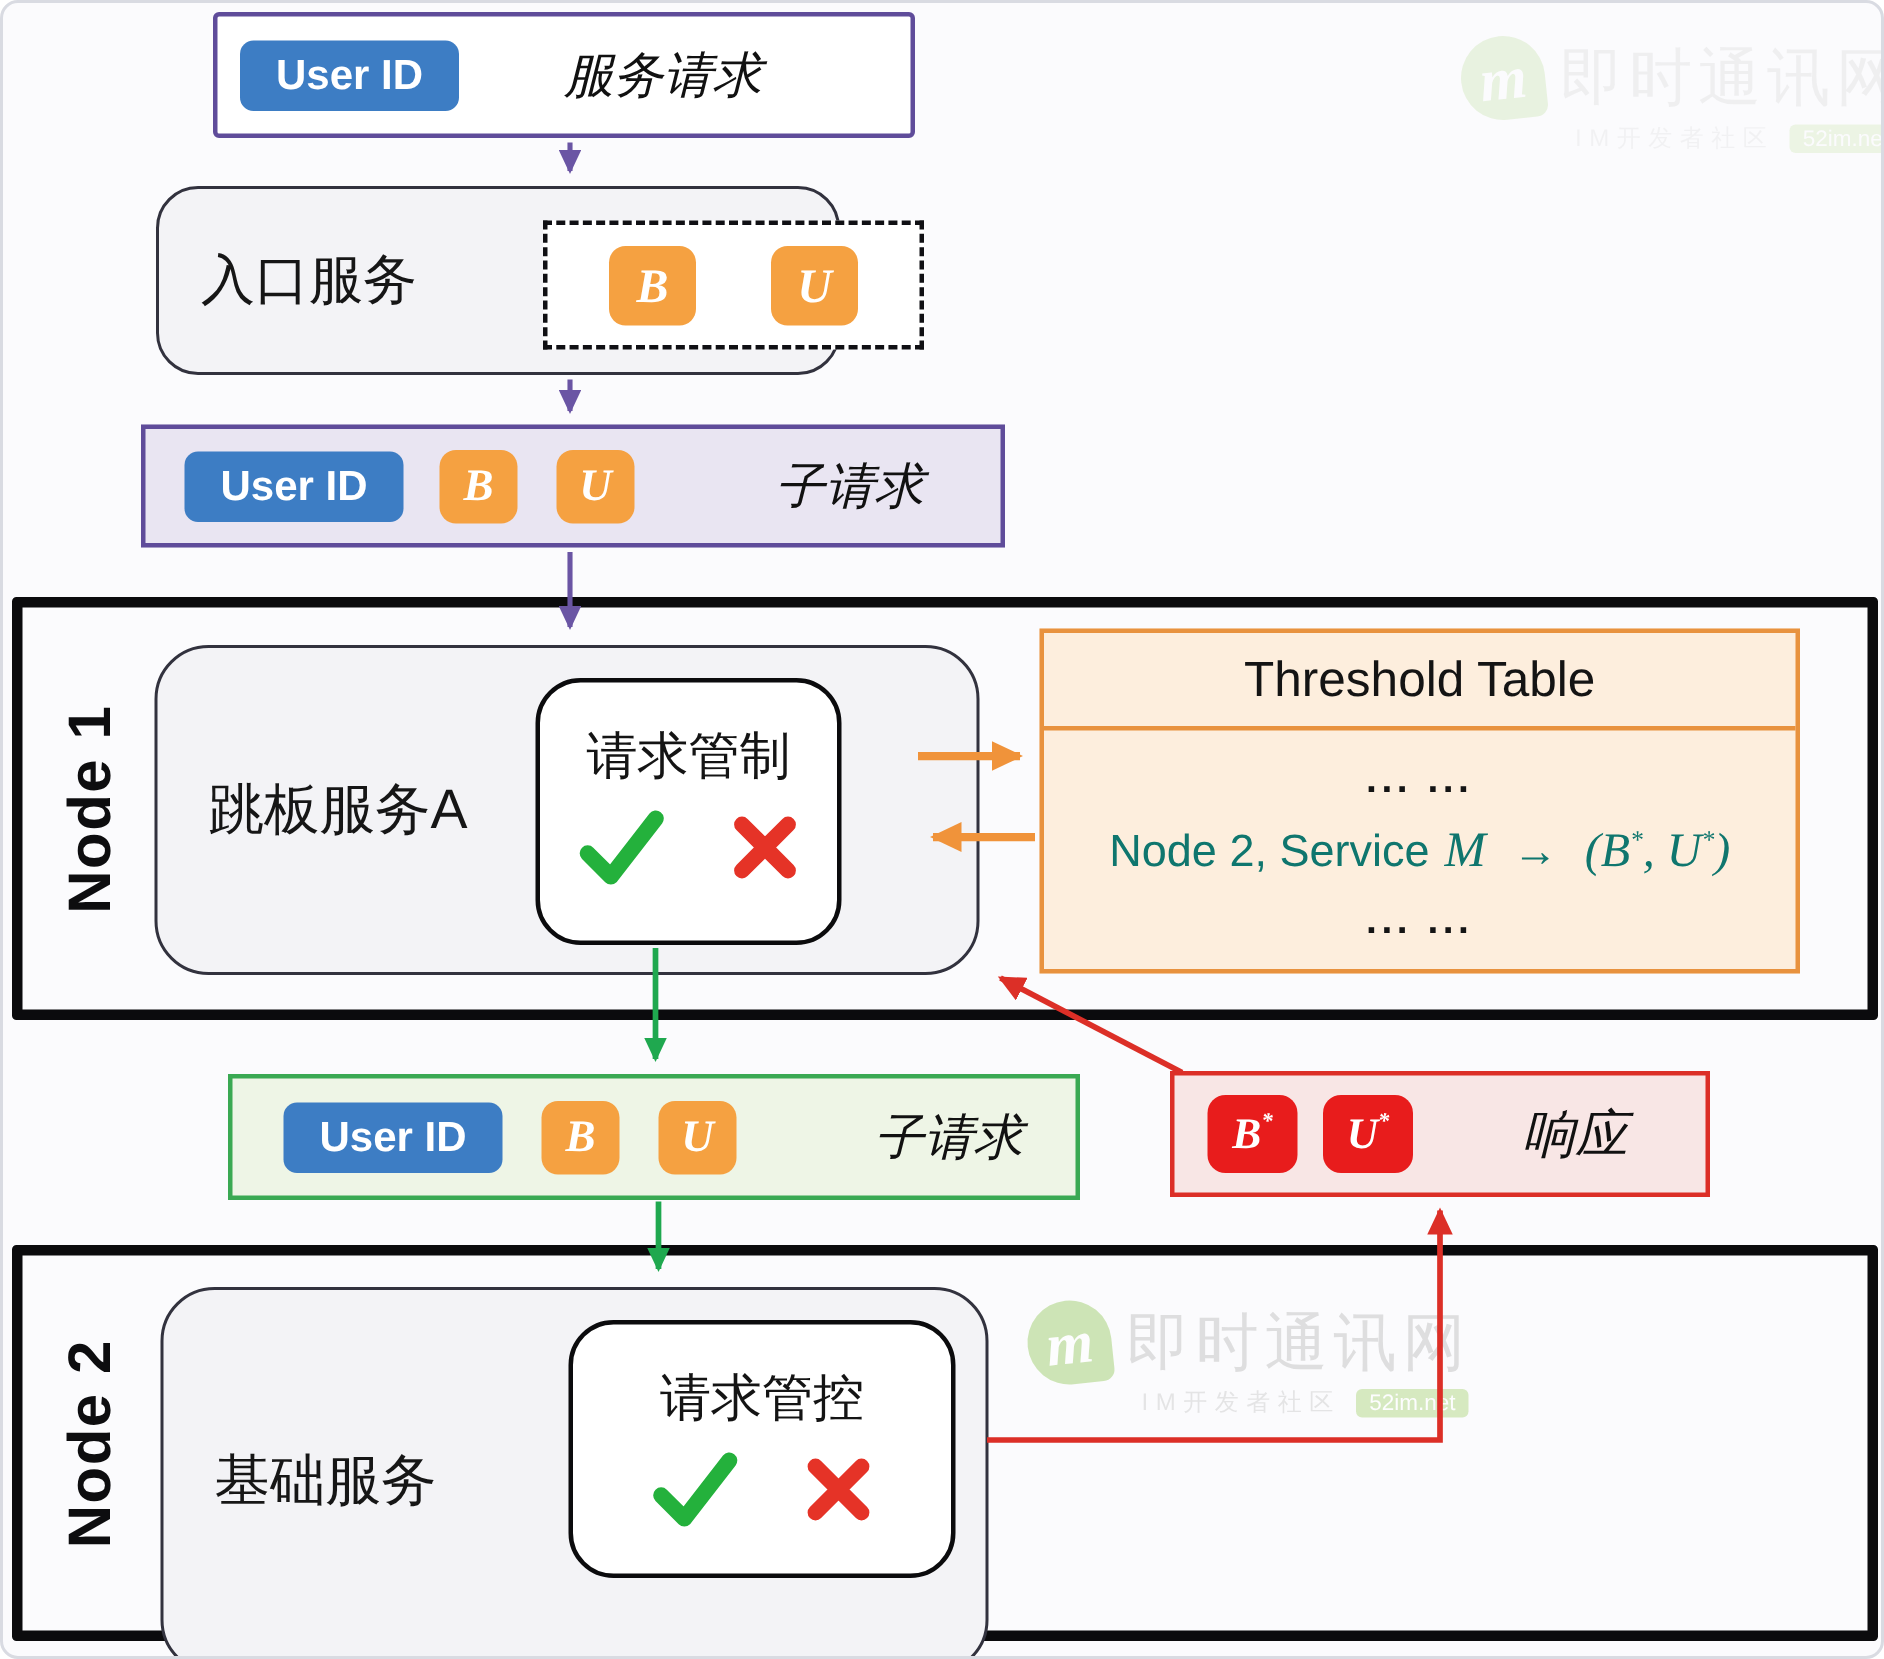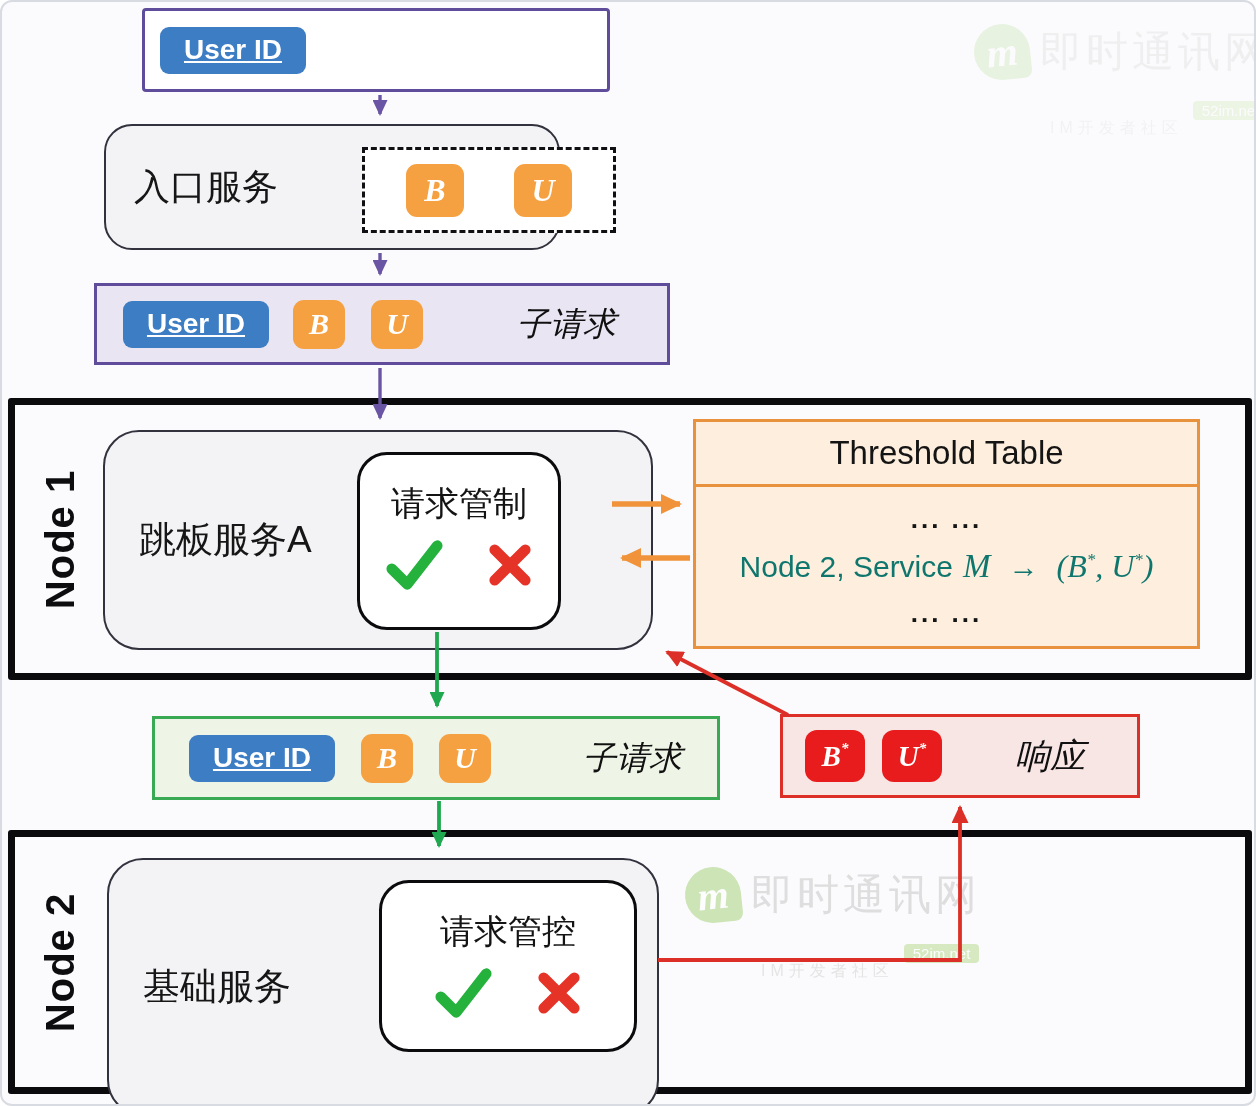--- a/index.html
+++ b/index.html
@@ -10,21 +10,21 @@
     --ink:#0b0b0d; --box-gray:#f3f3f6; --box-border:#32323e;
     --purple-fill:#e9e5f2; --canvas-bg:#fbfbfd;
   }
   html,body{margin:0;padding:0;background:#fff;font-family:"Liberation Sans",sans-serif;}
   .canvas{position:relative;width:1256px;height:1106px;background:var(--canvas-bg);
           border:2px solid #d9dbe2;border-radius:12px;box-sizing:border-box;overflow:hidden;}
 
   
   .box{position:absolute;box-sizing:border-box;display:flex;align-items:center;}
   .badge{display:flex;align-items:center;justify-content:center;color:#fff;font-weight:bold;flex:0 0 auto;}
-  .badge-blue{background:var(--blue);width:146px;height:47px;border-radius:9px;font-size:28px;text-decoration:underline;}
+  .badge-blue{background:var(--blue);width:146px;height:47px;border-radius:9px;font-size:28px;}
   .badge-orange{background:var(--orange);width:52px;height:49px;border-radius:11px;
                 font-family:"Liberation Serif",serif;font-style:italic;font-size:30px;}
   .badge-orange.lg{width:58px;height:53px;font-size:32px;}
   .badge-red{background:var(--red-badge);width:60px;height:52px;border-radius:12px;
              font-family:"Liberation Serif",serif;font-style:italic;font-size:29px;}
   .badge-red sup{font-size:15px;line-height:0;margin-top:-16px;}
   .label-italic{font-style:italic;color:#111;font-size:33px;font-weight:500;white-space:nowrap;}
   .box-label{font-size:36px;color:#161616;font-weight:500;white-space:nowrap;}
 
   
@@ -93,21 +93,21 @@
   .tt-value sup{font-size:17px;}
 
   
   .watermark{position:absolute;display:flex;flex-direction:column;}
   .wm-row{display:flex;align-items:center;gap:10px;}
   .wm-logo{width:56px;height:56px;background:#a9d37d;color:#fff;border-radius:50% 50% 14% 50%;
            display:flex;align-items:center;justify-content:center;font-size:40px;font-weight:bold;
            font-style:italic;transform:rotate(-6deg);font-family:"Liberation Serif",serif;}
   .wm-title{font-size:42px;color:#c7c7c7;letter-spacing:4px;white-space:nowrap;}
   .wm-sub{display:flex;align-items:center;gap:10px;margin:2px 0 0 76px;}
-  .wm-subtitle{font-size:16px;color:#d2d2d2;letter-spacing:5px;white-space:nowrap;margin-top:36px;}
+  .wm-subtitle{font-size:16px;color:#d2d2d2;letter-spacing:5px;white-space:nowrap;}
   .wm-badge{font-size:15px;color:#fff;background:#b9dc90;border-radius:4px;padding:1px 9px;}
   .wm-mid{left:676px;top:860px;opacity:0.55;}
   .wm-top{left:972px;top:22px;opacity:0.22;}
 
   
   .overlay{position:absolute;left:0;top:0;width:1256px;height:1106px;pointer-events:none;z-index:6;}
 </style>
 </head>
 <body>
 
@@ -119,20 +119,21 @@
       <span class="wm-title">即时通讯网</span>
     </div>
     <div class="wm-sub">
       <span class="wm-subtitle">IM开发者社区</span>
       <span class="wm-badge">52im.net</span>
     </div>
   </div>
 
   <div class="box request-box">
     <span class="badge badge-blue">User ID</span>
+    <span class="label-italic">服务请求</span>
   </div>
 
   <div class="box entry-box">
     <span class="box-label">入口服务</span>
     <div class="dashed-box">
       <span class="badge badge-orange lg">B</span>
       <span class="badge badge-orange lg">U</span>
     </div>
   </div>
 

